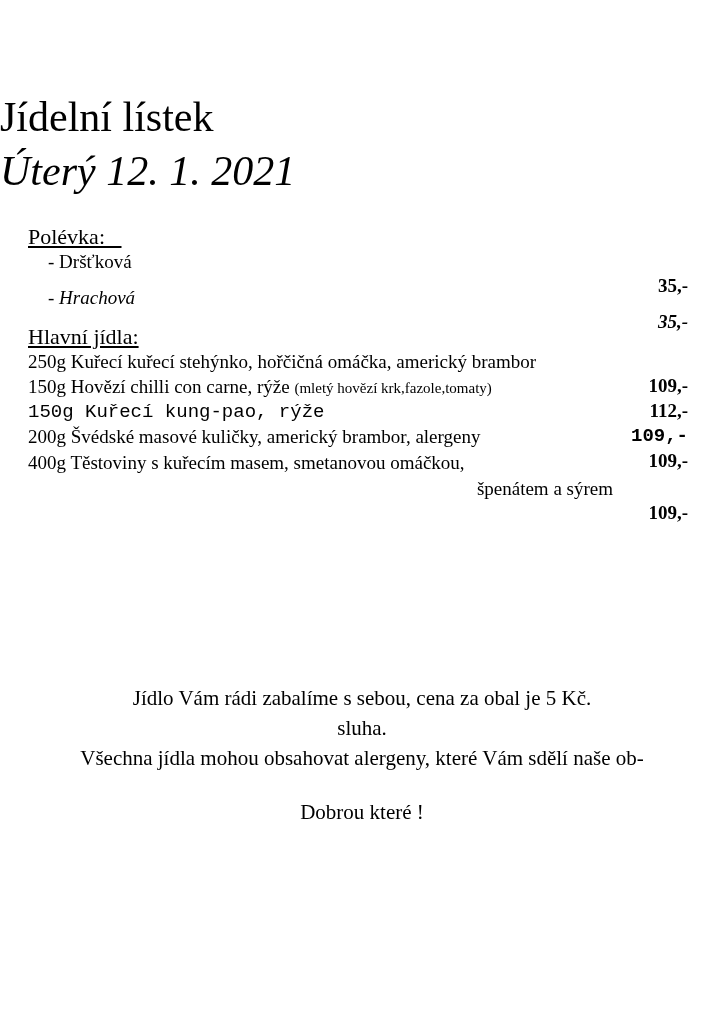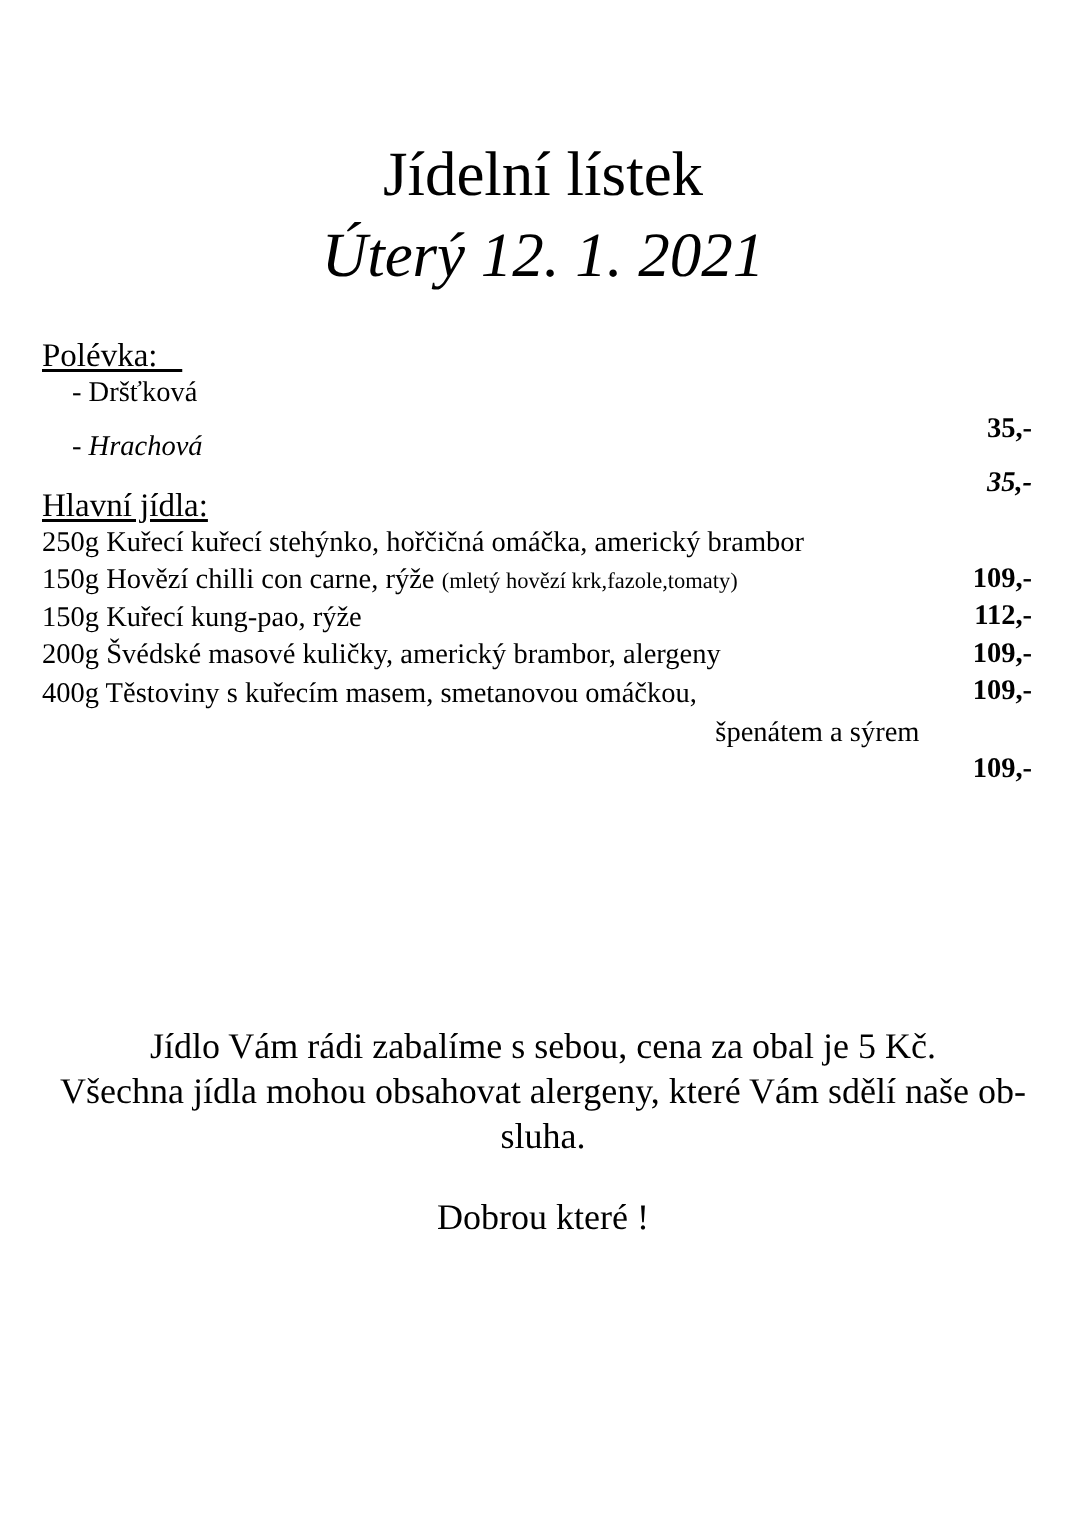--- a/index.html
+++ b/index.html
@@ -12,21 +12,21 @@
       height: 1024px;
       position: relative;
       overflow: hidden;
       font-family: "Liberation Serif", "DejaVu Serif", serif;
       color: #000000;
     }
     .title {
       position: absolute;
       left: 0;
       width: 724px;
-      text-align: center;
+      text-align: left;
       font-size: 42px;
       line-height: 48px;
       white-space: nowrap;
     }
     #title-line1 { top: 93px; }
     #title-line2 { top: 147px; font-style: italic; }
 
     .section-heading {
       position: absolute;
       left: 28px;
@@ -64,21 +64,21 @@
     .row .name.right-cont {
       left: auto;
       right: 75px;
     }
 
     .footer {
       position: absolute;
       left: 30px;
       width: 664px;
       text-align: center;
-      font-size: 24px;
+      font-size: 21px;
       line-height: 30px;
     }
     .footer-line { display: block; white-space: nowrap; }
   </style>
 </head>
 <body>
 
 <div>
   <div id="title-line1" class="title">Jídelní lístek</div>
   <div id="title-line2" class="title">Úterý 12. 1. 2021</div>
@@ -95,37 +95,37 @@
 
   <div class="section-heading" style="top:326px;">Hlavní jídla:</div>
   <div class="row" style="top:350px;">
     <span class="name">250g Kuřecí kuřecí stehýnko, hořčičná omáčka, americký brambor</span>
     <span class="price">109,-</span>
   </div>
   <div class="row" style="top:375px;text-align:center;">
     <span class="name"><span>150g Hovězí chilli con carne, rýže </span><span class="note">(mletý hovězí krk,fazole,tomaty)</span></span>
     <span class="price">112,-</span>
   </div>
-  <div class="row" style="top:400px;">
+  <div class="row" style="top:400px;font-family:Liberation Mono, monospace;">
     <span class="name">150g Kuřecí kung-pao, rýže</span>
     <span class="price">109,-</span>
   </div>
   <div class="row" style="top:425px;">
     <span class="name">200g Švédské masové kuličky, americký brambor, alergeny</span>
     <span class="price">109,-</span>
   </div>
   <div class="row" style="top:451px;">
     <span class="name">400g Těstoviny s kuřecím masem, smetanovou omáčkou,</span>
   </div>
   <div class="row" style="top:477px;">
     <span class="name right-cont">špenátem a sýrem</span>
     <span class="price">109,-</span>
   </div>
 
   <div class="footer" style="top:683px;">
     <span class="footer-line">Jídlo Vám rádi zabalíme s sebou, cena za obal je 5 Kč.</span>
+    <span class="footer-line">sluha.</span>
     <span class="footer-line">Všechna jídla mohou obsahovat alergeny, které Vám sdělí naše ob-</span>
-    <span class="footer-line">sluha.</span>
   </div>
   <div class="footer" style="top:797px;">
     <span class="footer-line">Dobrou které !</span>
   </div>
 </div>
 
 </body></html>

